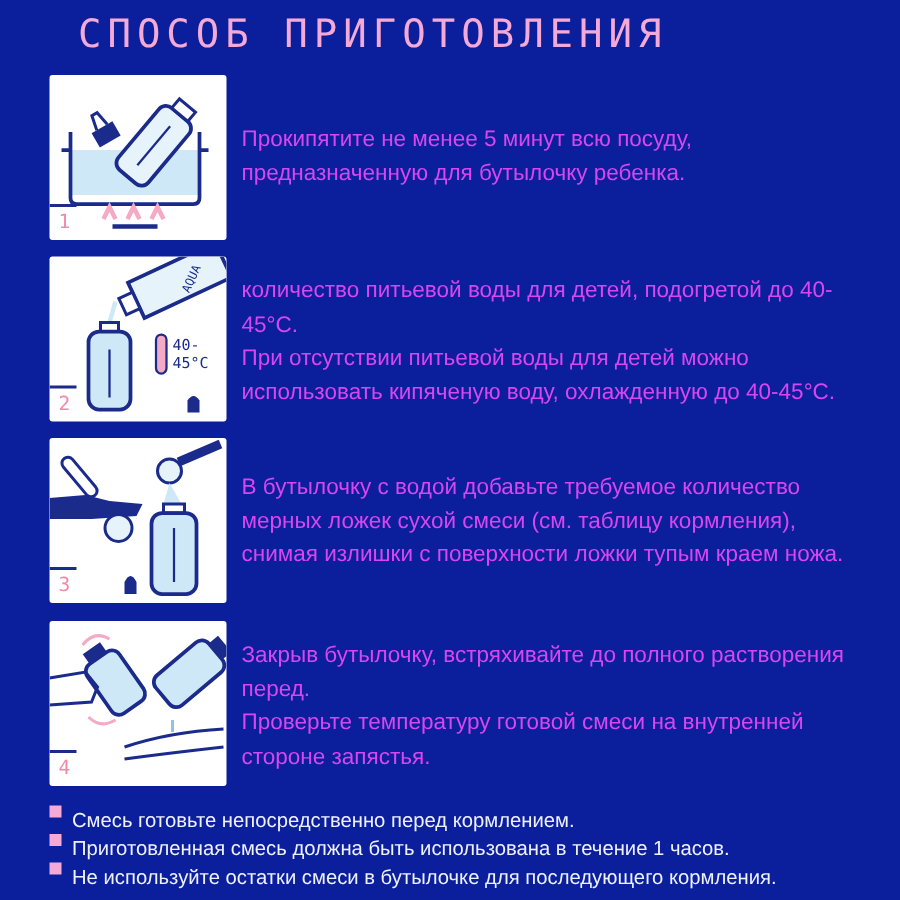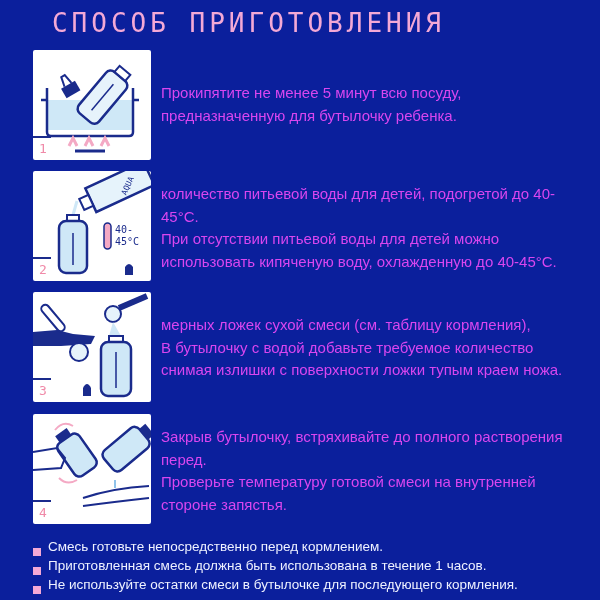--- a/index.html
+++ b/index.html
@@ -24,21 +24,21 @@
   .num {
     position:absolute; left:6px; bottom:4px; font-size:13px; color:#f08aa8;
     font-family:"DejaVu Sans Mono", monospace;
   }
   .numline { position:absolute; left:0; bottom:22px; width:18px; height:2px; background:#1a2b8c; }
   .text {
     position:absolute; left:128px; width:430px;
     font-size:15px; line-height:22.5px; color:#d946ef;
   }
   .notes { position:absolute; left:33px; top:537px; font-size:13.5px; line-height:19px; color:#eef1ff; }
-  .note { display:flex; align-items:flex-end; }
+  .note { display:flex; align-items:flex-start; }
   .bullet { width:8px; height:8px; background:#f4a9d6; margin-right:7px; flex-shrink:0; }
 </style>
 </head>
 <body>
 
 <div class="title">СПОСОБ ПРИГОТОВЛЕНИЯ</div>
 
 <div class="step" style="top:50px;">
   <div class="card">
     <svg width="118" height="110" viewBox="0 0 118 110">
@@ -107,22 +107,22 @@
       <path d="M80 30 L76 44 L88 44 Z" fill="#cfe8f7"></path>
       <rect x="76" y="44" width="14" height="6" fill="#fff" stroke="#1a2b8c" stroke-width="2"></rect>
       <rect x="68" y="50" width="30" height="54" rx="7" fill="#cfe8f7" stroke="#1a2b8c" stroke-width="2.5"></rect>
       <line x1="83" y1="60" x2="83" y2="96" stroke="#1a2b8c" stroke-width="1.5"></line>
       <path d="M50 104 L50 96 Q54 88 58 96 L58 104 Z" fill="#1a2b8c"></path>
     </svg>
     <div class="numline"></div>
     <div class="num">3</div>
   </div>
   <div class="text" style="top:22px;">
+    <div>В бутылочку с водой добавьте требуемое количество</div>
     <div>мерных ложек сухой смеси (см. таблицу кормления),</div>
-    <div>В бутылочку с водой добавьте требуемое количество</div>
     <div>снимая излишки с поверхности ложки тупым краем ножа.</div>
   </div>
 </div>
 
 <div class="step" style="top:414px;">
   <div class="card">
     <svg width="118" height="110" viewBox="0 0 118 110">
       <path d="M22 16 Q30 6 40 12" fill="none" stroke="#f4a9c4" stroke-width="2"></path>
       <path d="M26 64 Q34 72 44 66" fill="none" stroke="#f4a9c4" stroke-width="2"></path>
       <g transform="rotate(-35 42 40)">

